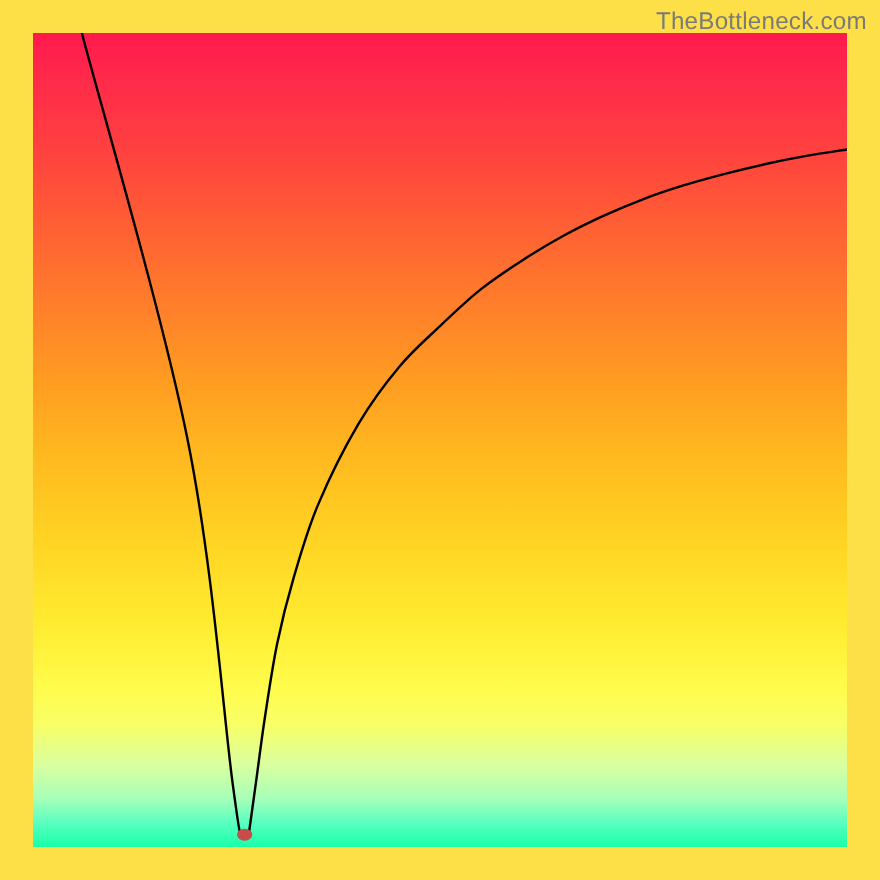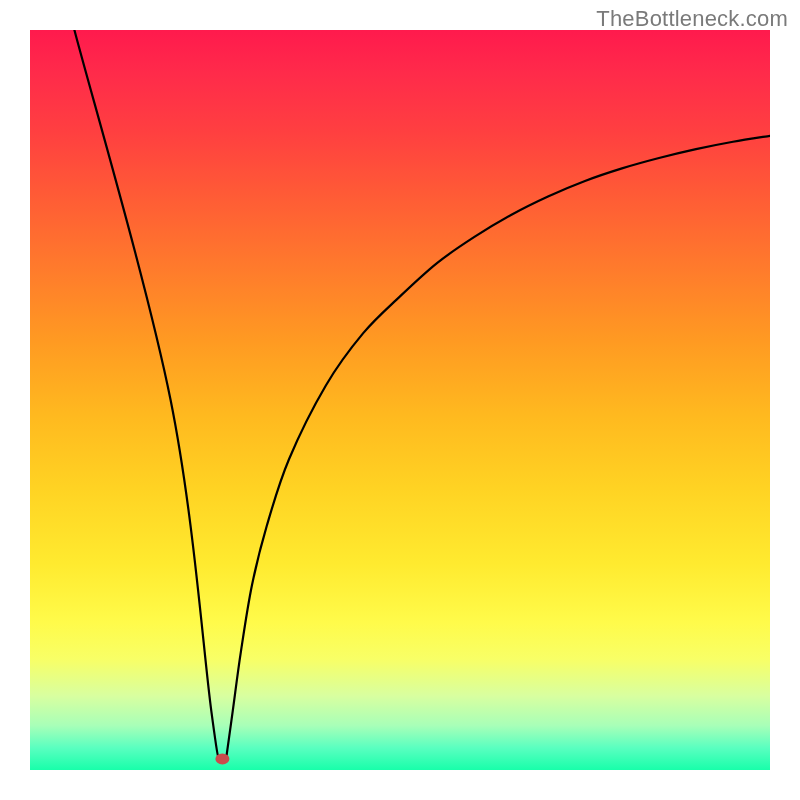--- a/index.html
+++ b/index.html
@@ -7,21 +7,21 @@
     padding: 0;
     width: 800px;
     height: 800px;
     background: #000;
     font-family: Arial, Helvetica, sans-serif;
   }
   .frame {
     position: relative;
     width: 800px;
     height: 800px;
-    background: #ffffff;
+    background: #fde047;
   }
   .plot-area {
     position: absolute;
     left: 30px;
     top: 30px;
     width: 740px;
     height: 740px;
     overflow: hidden;
   }
   .gradient-bg {

